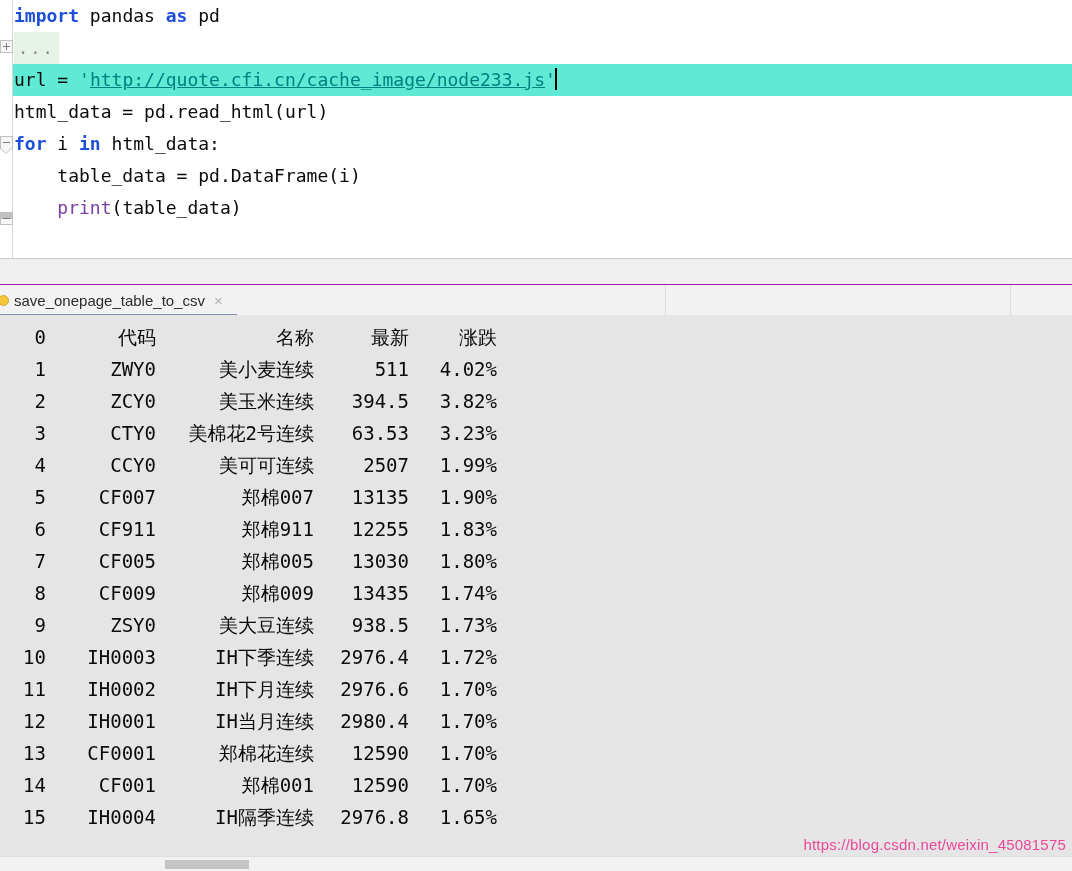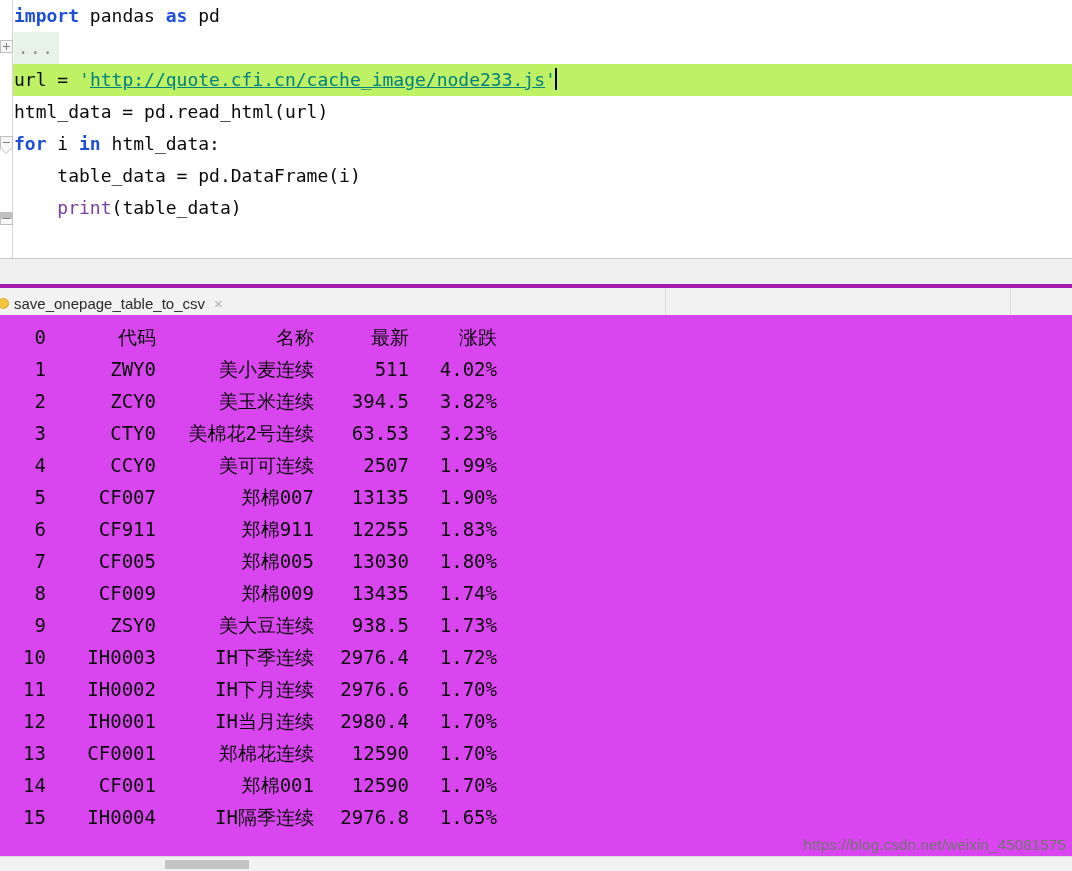--- a/index.html
+++ b/index.html
@@ -107,21 +107,21 @@
     font-size: 18px;
     line-height: 32px;
   }
   .code-line {
     position: relative;
     height: 32px;
     white-space: pre;
     padding-left: 1px;
   }
   .code-line.current {
-    background: #bef264;
+    background: #5eead4;
   }
   .hl-fold {
     display: inline-block;
     background: #e8f3e8;
     color: #8a8a8a;
     letter-spacing: 2px;
     padding: 0 4px;
     font-size: 17px;
   }
   .kw      { color: #1d4ed8; font-weight: bold; }
@@ -146,21 +146,21 @@
     height: 26px;
     background: #f0f0f0;
     border-top: 1px solid #c9c9c9;
   }
   #tabstrip {
     position: absolute;
     left: 0; top: 284px;
     width: 1072px;
     height: 31px;
     background: #f2f2f2;
-    border-top: 4px solid #a21caf;
+    border-top: 1px solid #a21caf;
   }
   .strip-div {
     position: absolute;
     top: 0;
     width: 1px;
     height: 31px;
     background: #dcdcdc;
   }
   #run-tab {
     position: absolute;
@@ -199,21 +199,21 @@
     line-height: 1;
     font-family: "Liberation Sans", sans-serif;
   }
 
   
   #console {
     position: absolute;
     left: 0; top: 315px;
     width: 1072px;
     height: 541px;
-    background: #d946ef;
+    background: #e5e5e5;
     overflow: hidden;
   }
   #console-inner {
     position: relative;
     padding-top: 6px;
     font-size: 19px;
     line-height: 32px;
     color: #0a0a0a;
     white-space: pre;
   }
@@ -227,21 +227,21 @@
   .c-last { display: inline-block; width: 95px;  text-align: right; }
   .c-chg  { display: inline-block; width: 88px;  text-align: right; }
 
   
   #watermark {
     position: absolute;
     right: 6px;
     bottom: 18px;
     font-family: "Liberation Sans", sans-serif;
     font-size: 15px;
-    color: #737373;
+    color: #ec4899;
     letter-spacing: 0.2px;
     z-index: 9;
   }
 
   
   #hscroll-track {
     position: absolute;
     left: 0; top: 856px;
     width: 1072px;
     height: 15px;

